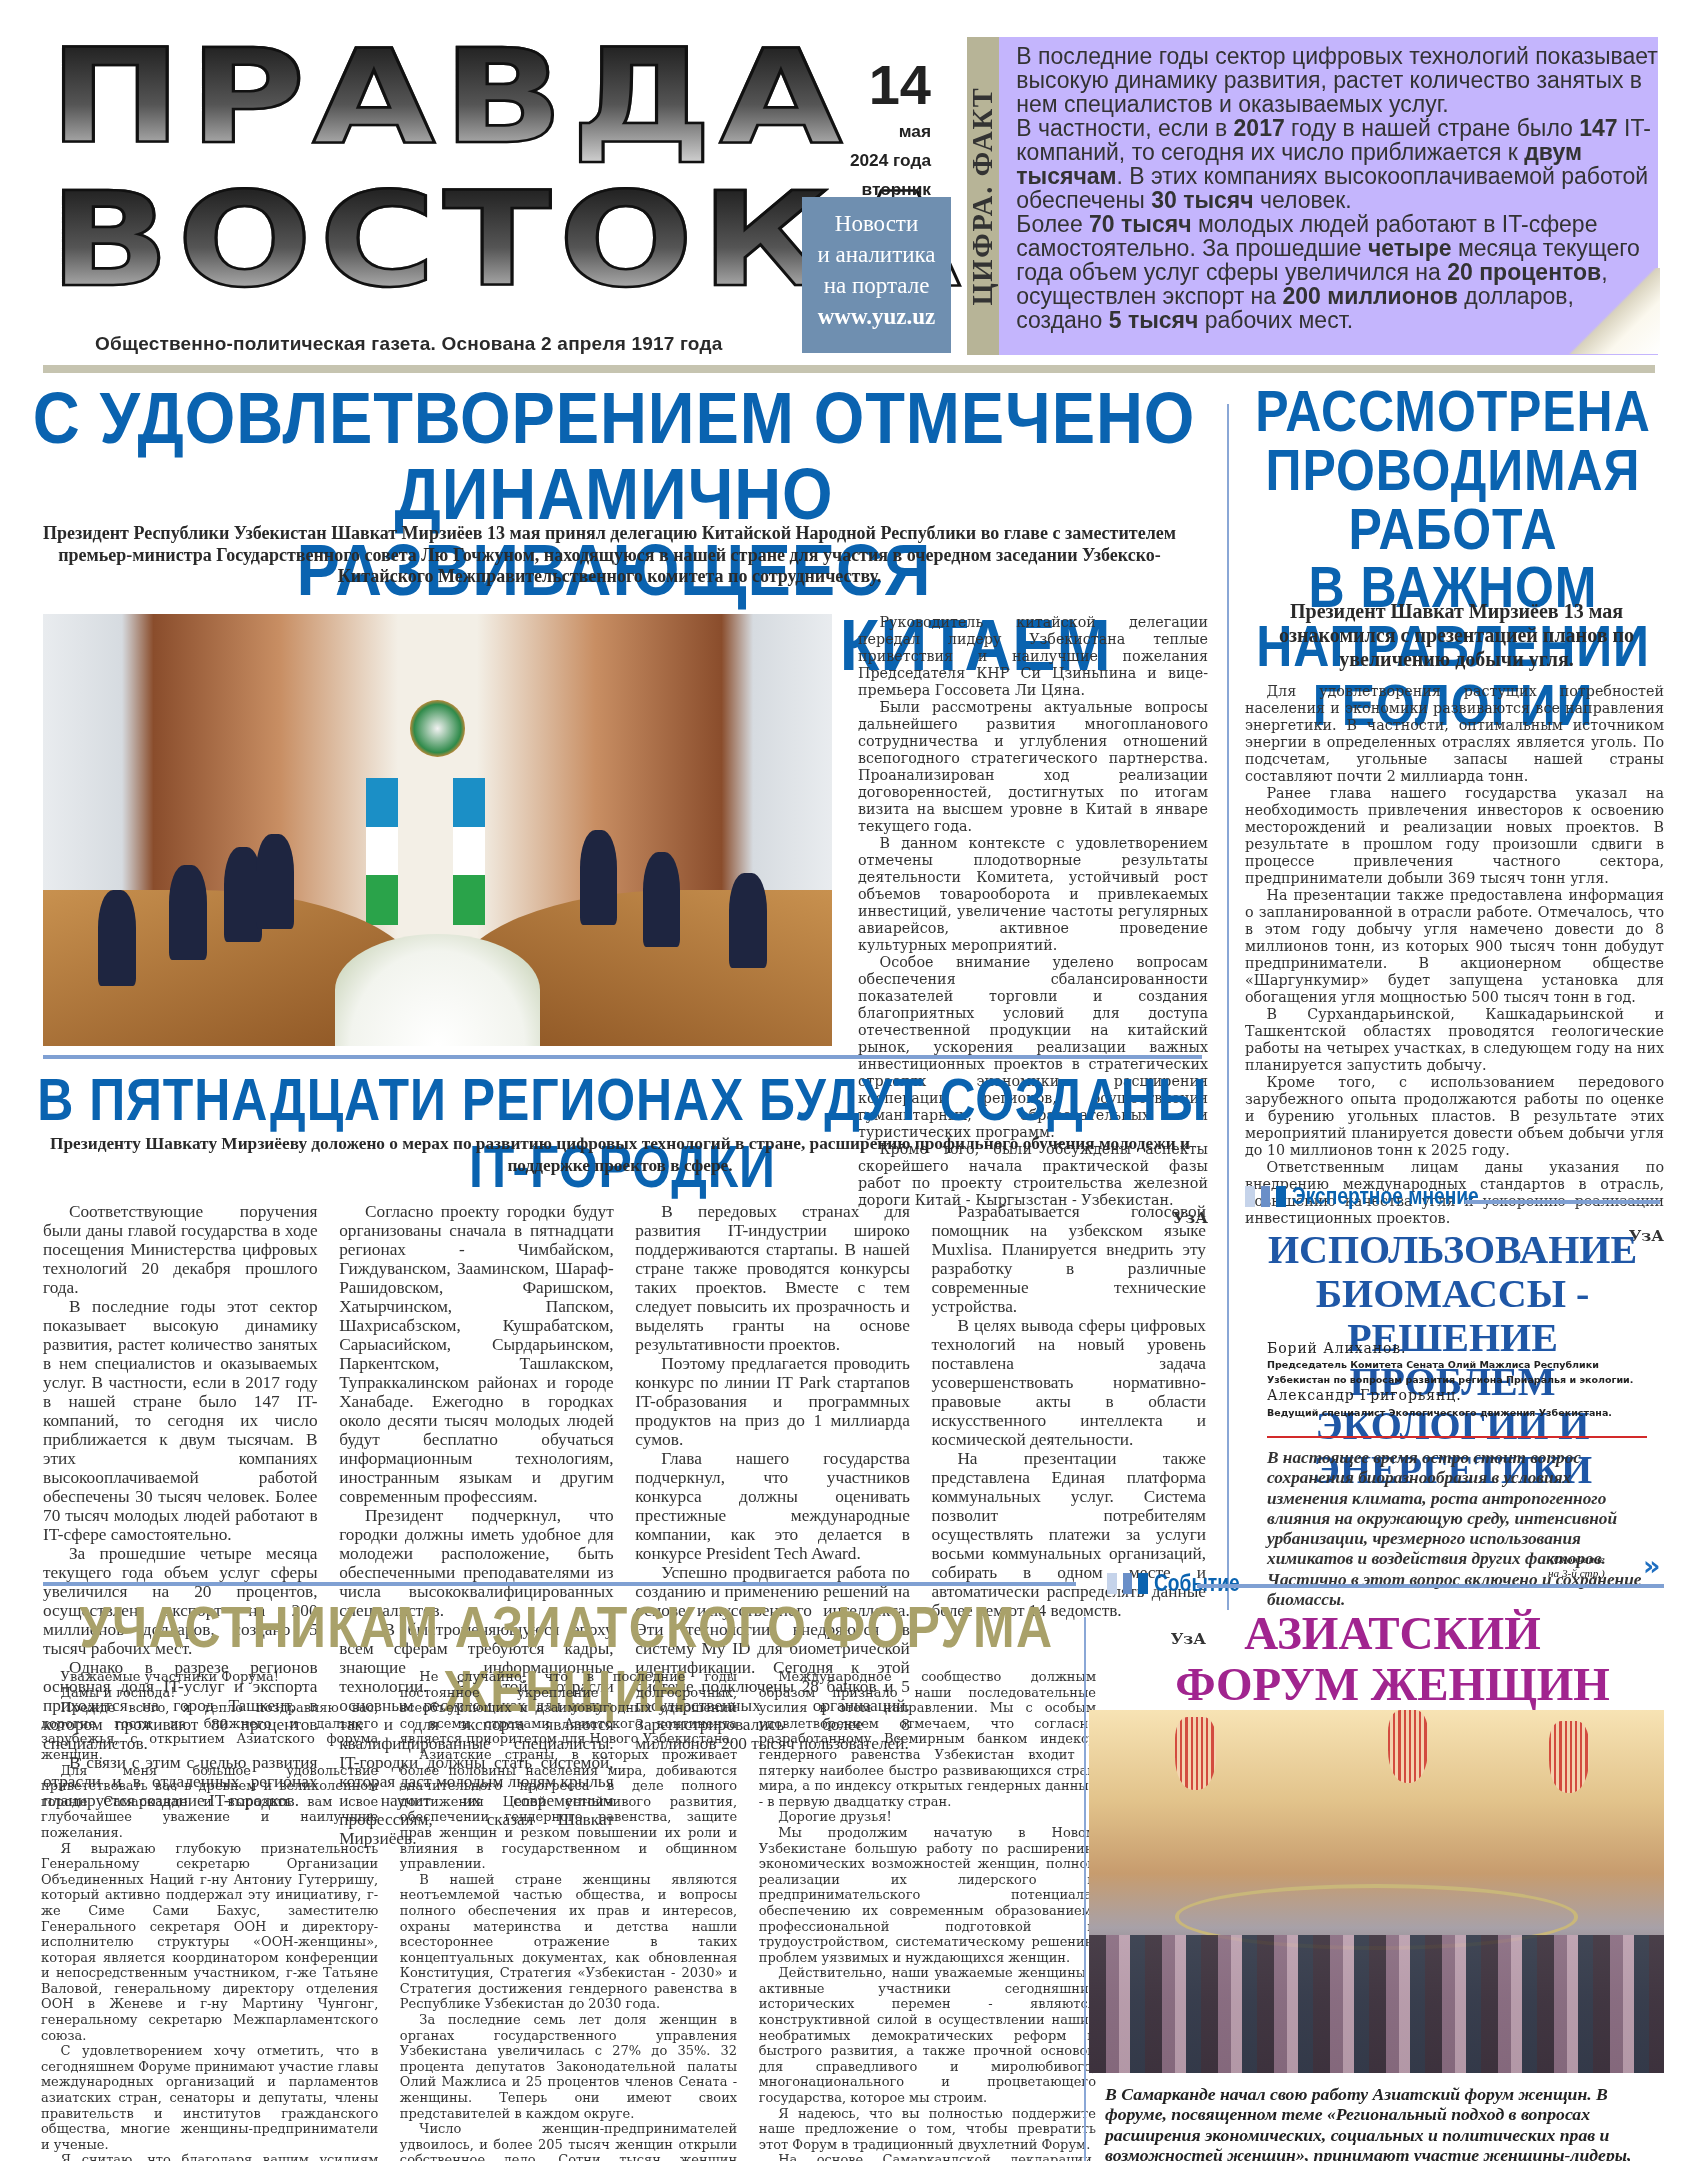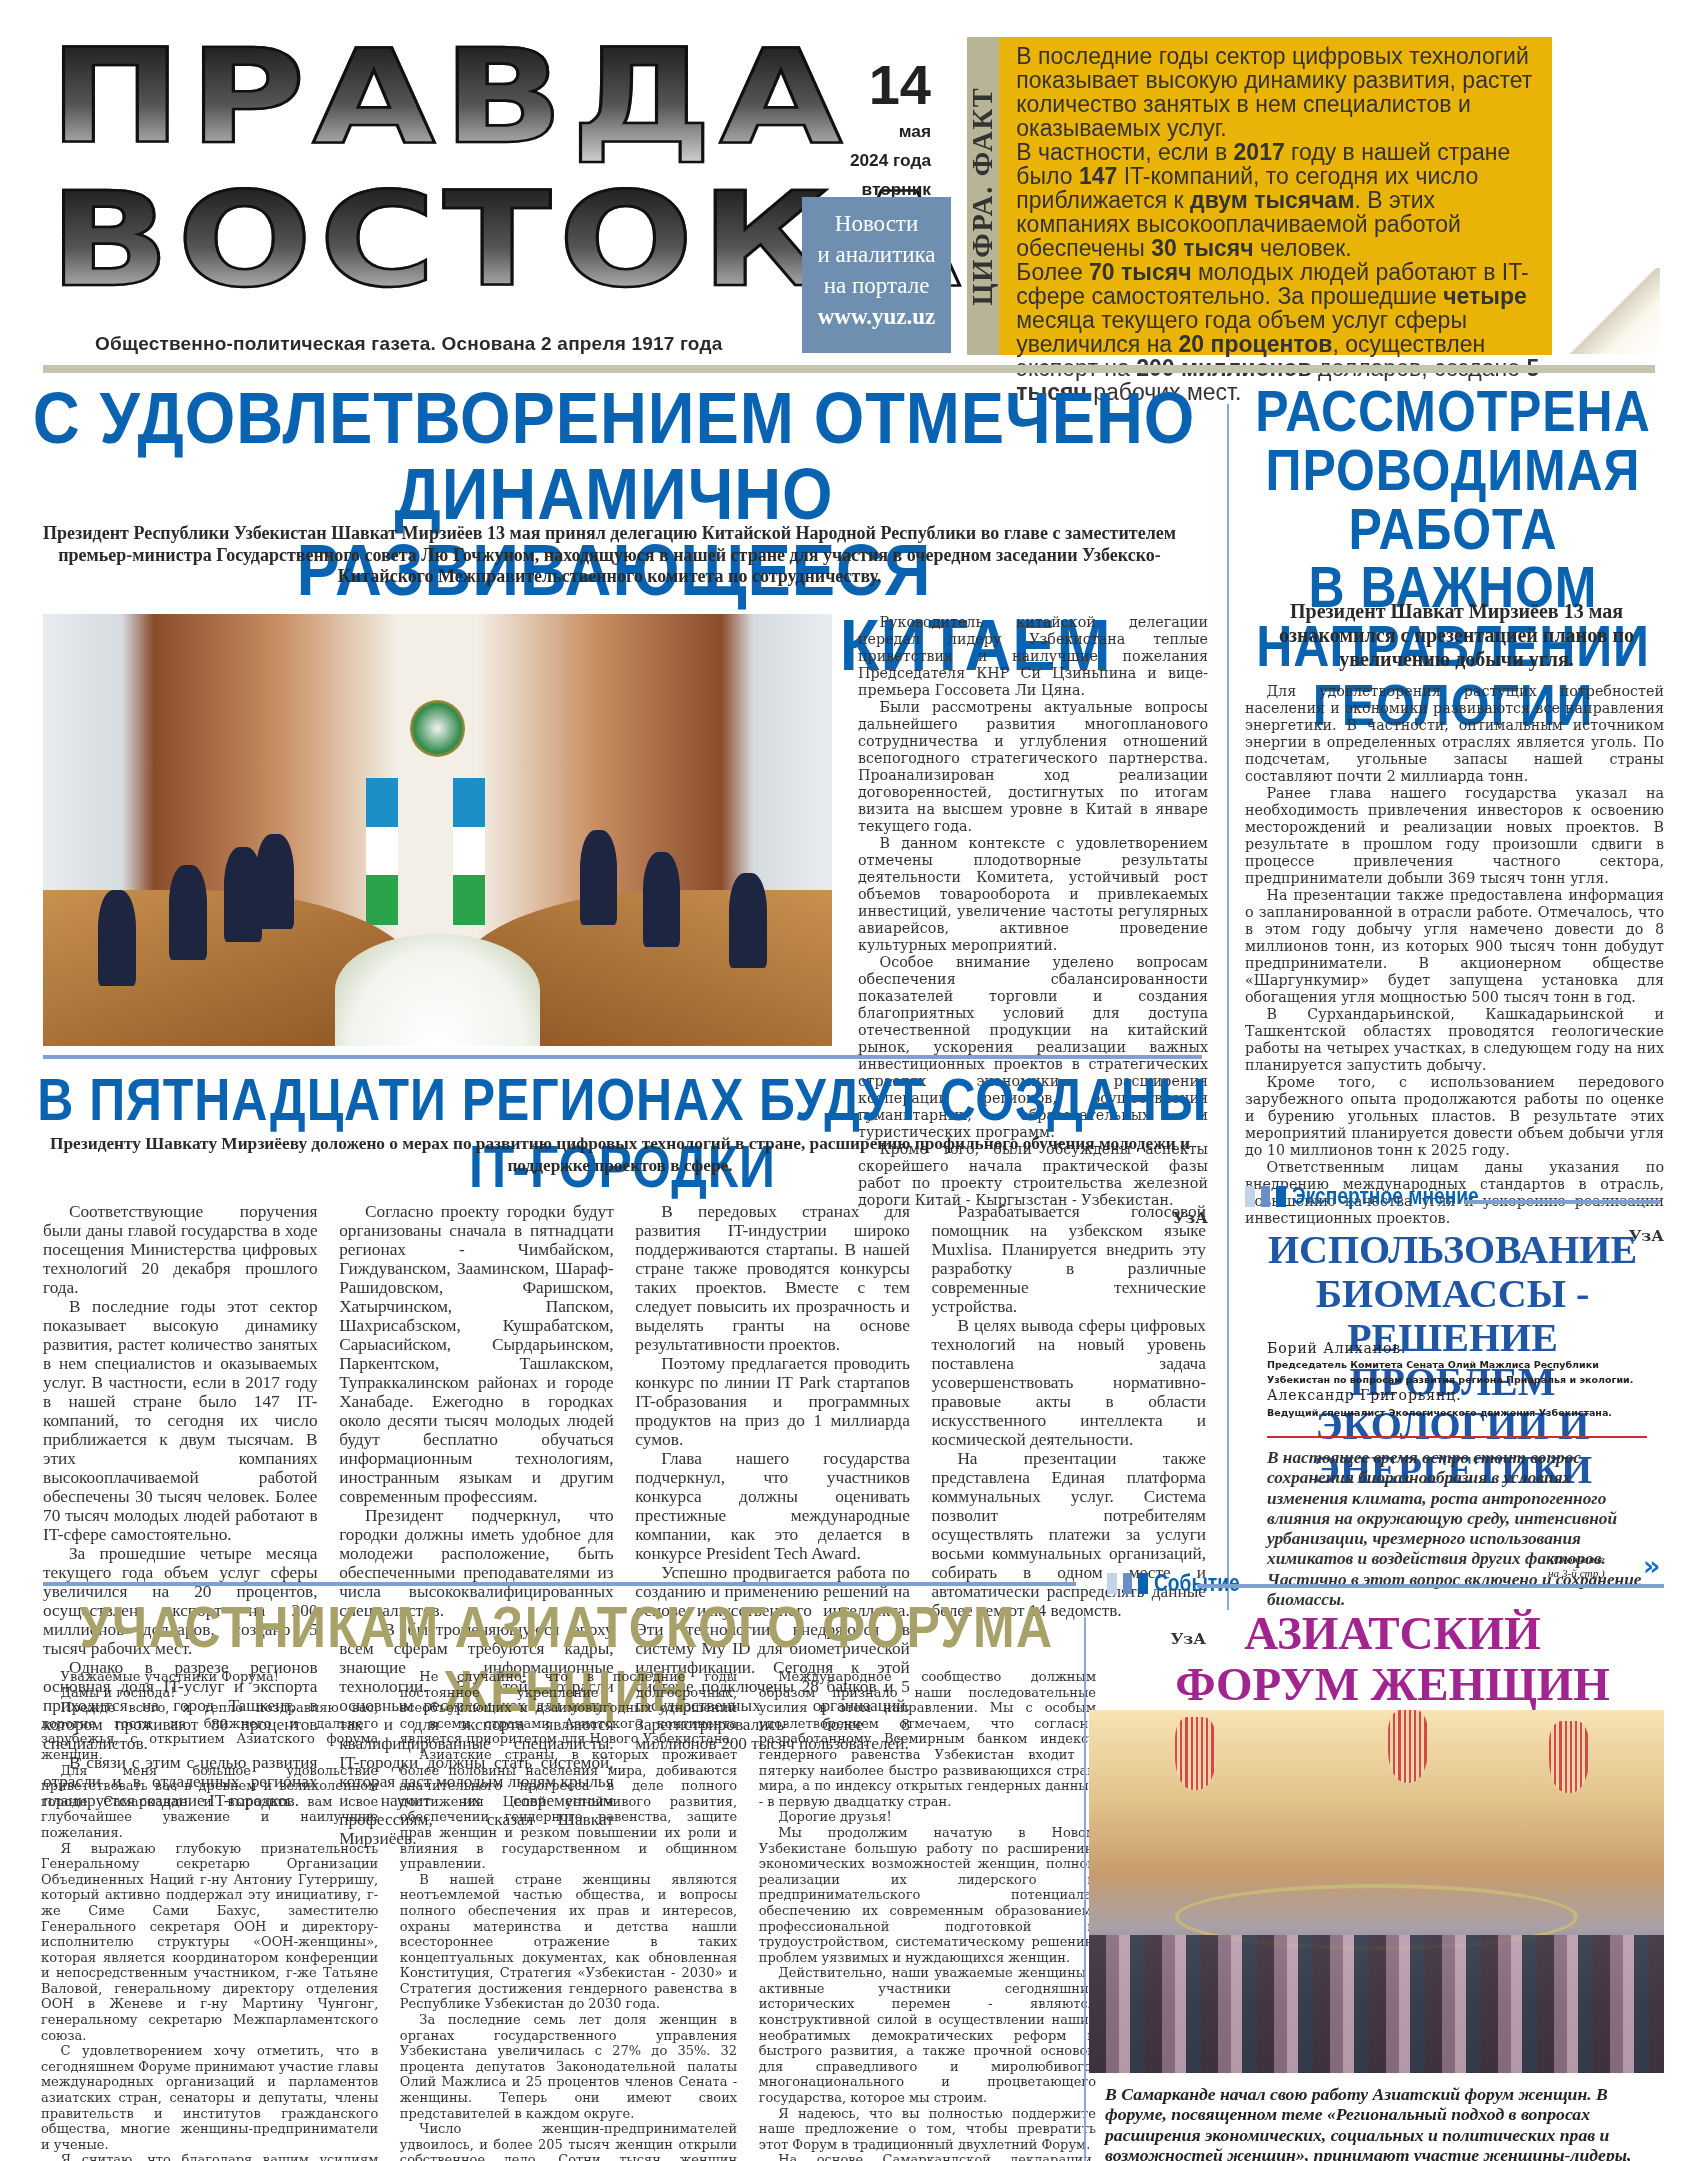--- a/index.html
+++ b/index.html
@@ -22,21 +22,21 @@
   .date-line { font-size: 17.3px; line-height: 29px; }
   .portal-box { position: absolute; left: 802px; top: 197px; width: 149px; height: 156px;
     background: #6f8fb0; color: #fff; text-align: center; font-size: 23px; line-height: 31px;
     padding-top: 10.8px; font-family: "Liberation Serif", serif; }
   .portal-url { font-weight: bold; }
   .fact-strip { position: absolute; left: 967px; top: 37px; width: 32px; height: 318px; background: #b7b497; }
   .fact-label { position: absolute; left: 967px; top: 37px; width: 32px; height: 318px;
     display: flex; align-items: center; justify-content: center; }
   .fact-label span { transform: rotate(-90deg); white-space: nowrap; font-size: 28.5px; font-weight: bold;
     color: #333; letter-spacing: 1.7px; }
-  .fact-box { position: absolute; left: 999px; top: 37px; width: 553px; height: 318px; background: #eab308;
+  .fact-box { position: absolute; left: 999px; top: 37px; width: 659px; height: 318px; background: #c4b5fd;
     padding: 6.5px 0 0 17.3px; font-size: 23px; line-height: 24px; color: #333;
     font-family: "Liberation Sans Narrow", "Liberation Sans", sans-serif; transform-origin: left top; }
   .fact-box p { margin: 0; }
   .curl { position: absolute; left: 1569px; top: 268px; width: 91px; height: 86px;
     background: linear-gradient(135deg, transparent 48%, #d8d2bd 50%, #fbf8ee 70%, #ffffff 100%); }
 
   .rule-olive { position: absolute; left: 43px; top: 365px; width: 1612px; height: 7.8px; background: #c6c4b0; }
 
   
   .hl-blue { color: #0a63b0; font-family: "Liberation Sans Narrow", "Liberation Sans", sans-serif; font-weight: bold;

